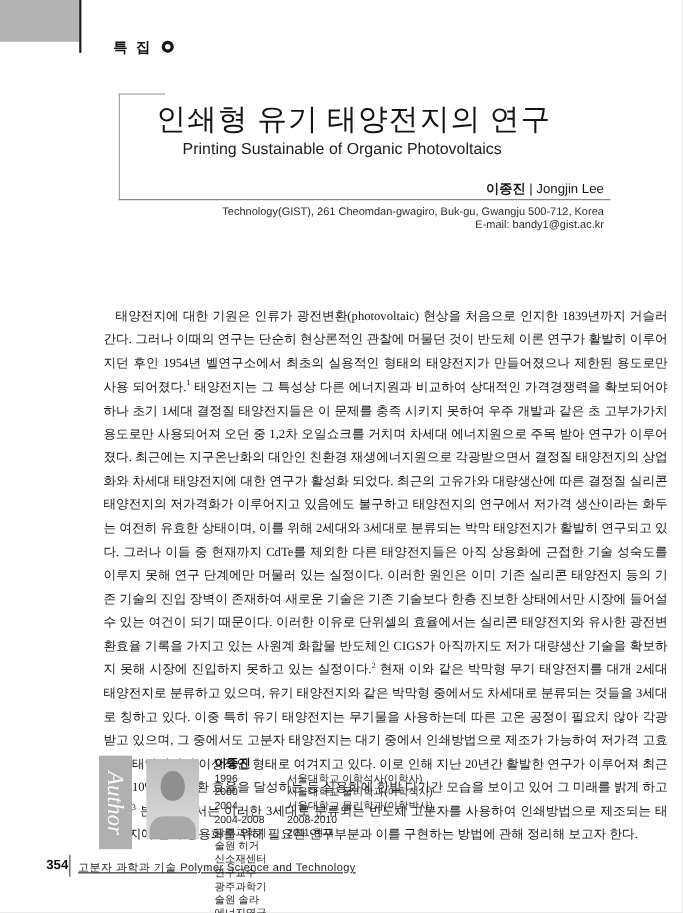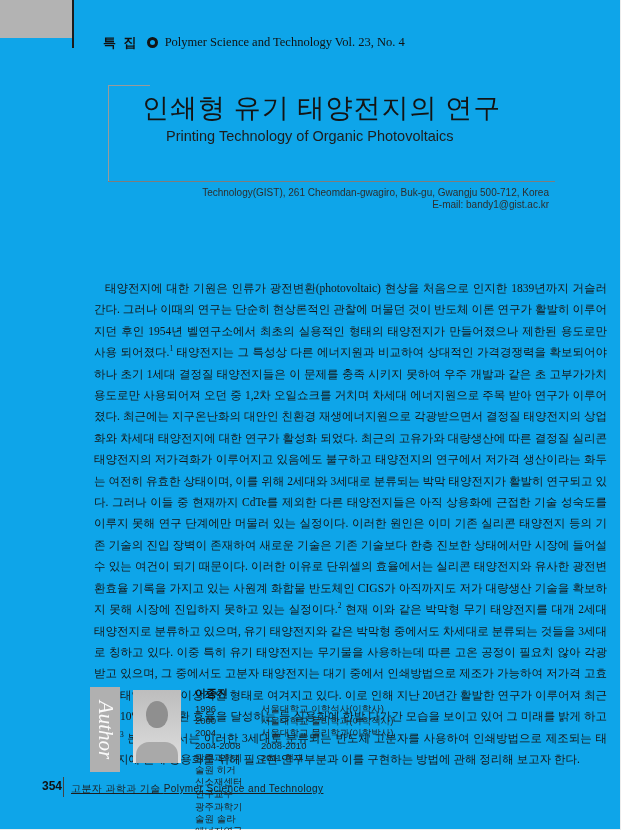--- a/index.html
+++ b/index.html
@@ -1,17 +1,17 @@
 <!DOCTYPE html>
 <html><head>
 <meta charset="utf-8">
 <style>
   html,body{margin:0;padding:0;}
   body{background:#e9e9e9;font-family:"Liberation Sans","DejaVu Sans",sans-serif;}
-  .page{position:relative;width:621px;height:830px;background:#0ea5e9;overflow:hidden;
+  .page{position:relative;width:621px;height:830px;background:#ffffff;overflow:hidden;
         box-shadow:inset -1px 0 0 #ececec, inset 0 -1px 0 #ececec;}
   .serif{font-family:"Liberation Serif","DejaVu Serif",serif;}
 
   
   .corner-box{position:absolute;left:0;top:0;width:72px;height:38px;background:#b3b3b3;}
   .corner-vline{position:absolute;left:72px;top:0;width:2px;height:48px;background:#1c1c1c;}
   .header-row{position:absolute;left:103px;top:35px;height:15px;display:flex;align-items:center;}
   .header-label{font-size:13px;font-weight:bold;color:#111;letter-spacing:2px;}
   .ring-icon{display:inline-block;width:5px;height:5px;border:3px solid #141414;border-radius:50%;margin:0 7px 0 8px;}
   .header-journal{font-size:12.5px;color:#111;}
@@ -57,27 +57,27 @@
 </head>
 <body>
 
 <div class="page">
 
   <div class="corner-box"></div>
   <div class="corner-vline"></div>
   <div class="header-row">
     <span class="header-label">특 집</span>
     <span class="ring-icon"></span>
-    <span class="header-journal serif">Polymer Science and Technology Vol. 23, No. 4</span>
   </div>
 
   <div class="bracket-top"></div>
   <div class="bracket-left"></div>
   <h1 class="title-ko serif" style="margin:4px;font-weight:normal;">인쇄형 유기 태양전지의 연구</h1>
-  <div class="title-en">Printing Technology of Organic Photovoltaics</div>
+  <div class="title-en">Printing Sustainable of Organic Photovoltaics</div>
+  <div class="author-line"><span class="nm">이종진</span><span> | </span><span>Jongjin Lee</span></div>
   <div class="title-rule"></div>
   <div class="affiliation">
     <div>Technology(GIST), 261 Cheomdan-gwagiro, Buk-gu, Gwangju 500-712, Korea</div>
     <div>E-mail: bandy1@gist.ac.kr</div>
   </div>
 
   <p class="body-text" style="margin:0;"><span>태양전지에 대한 기원은 인류가 광전변환(photovoltaic) 현상을 처음으로 인지한 1839년까지 거슬러 간다. 그러나 이때의 연구는 단순히 현상론적인 관찰에 머물던 것이 반도체 이론 연구가 활발히 이루어지던 후인 1954년 벨연구소에서 최초의 실용적인 형태의 태양전지가 만들어졌으나 제한된 용도로만 사용 되어졌다.</span><sup>1</sup><span> 태양전지는 그 특성상 다른 에너지원과 비교하여 상대적인 가격경쟁력을 확보되어야 하나 초기 1세대 결정질 태양전지들은 이 문제를 충족 시키지 못하여 우주 개발과 같은 초 고부가가치 용도로만 사용되어져 오던 중 1,2차 오일쇼크를 거치며 차세대 에너지원으로 주목 받아 연구가 이루어졌다. 최근에는 지구온난화의 대안인 친환경 재생에너지원으로 각광받으면서 결정질 태양전지의 상업화와 차세대 태양전지에 대한 연구가 활성화 되었다. 최근의 고유가와 대량생산에 따른 결정질 실리콘 태양전지의 저가격화가 이루어지고 있음에도 불구하고 태양전지의 연구에서 저가격 생산이라는 화두는 여전히 유효한 상태이며, 이를 위해 2세대와 3세대로 분류되는 박막 태양전지가 활발히 연구되고 있다. 그러나 이들 중 현재까지 CdTe를 제외한 다른 태양전지들은 아직 상용화에 근접한 기술 성숙도를 이루지 못해 연구 단계에만 머물러 있는 실정이다. 이러한 원인은 이미 기존 실리콘 태양전지 등의 기존 기술의 진입 장벽이 존재하여 새로운 기술은 기존 기술보다 한층 진보한 상태에서만 시장에 들어설 수 있는 여건이 되기 때문이다. 이러한 이유로 단위셀의 효율에서는 실리콘 태양전지와 유사한 광전변환효율 기록을 가지고 있는 사원계 화합물 반도체인 CIGS가 아직까지도 저가 대량생산 기술을 확보하지 못해 시장에 진입하지 못하고 있는 실정이다.</span><sup>2</sup><span> 현재 이와 같은 박막형 무기 태양전지를 대개 2세대 태양전지로 분류하고 있으며, 유기 태양전지와 같은 박막형 중에서도 차세대로 분류되는 것들을 3세대로 칭하고 있다. 이중 특히 유기 태양전지는 무기물을 사용하는데 따른 고온 공정이 필요치 않아 각광받고 있으며, 그 중에서도 고분자 태양전지는 대기 중에서 인쇄방법으로 제조가 가능하여 저가격 고효율의 태양전지의 이상적인 형태로 여겨지고 있다. 이로 인해 지난 20년간 활발한 연구가 이루어져 최근에는 10% 광전변환 효율을 달성하는 등 실용화에 한발 다가간 모습을 보이고 있어 그 미래를 밝게 하고 있다.</span><sup>3</sup><span> 본 특집에서는 이러한 3세대로 분류되는 반도체 고분자를 사용하여 인쇄방법으로 제조되는 태양전지에 관해 상용화를 위해 필요한 연구부분과 이를 구현하는 방법에 관해 정리해 보고자 한다.</span></p>
 
   <div class="author-bar">
     <span>Author</span>

